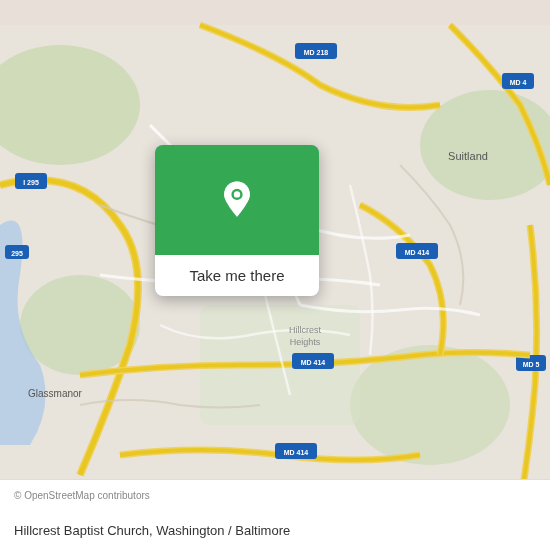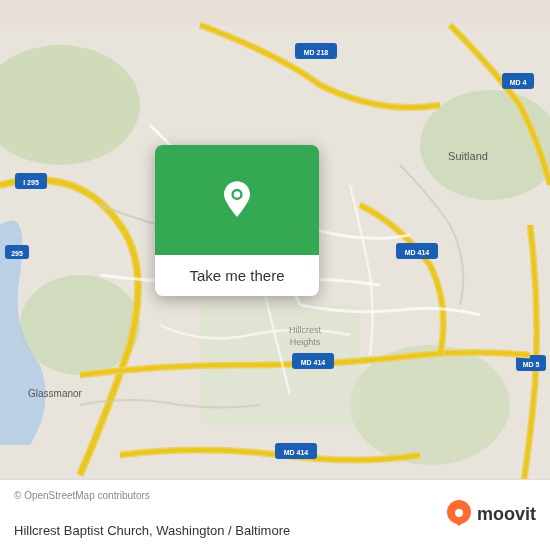--- a/index.html
+++ b/index.html
@@ -197,24 +197,15 @@
       </svg>
     </div>
     <button id="popup-button">Take me there</button>
   </div>
 
   <div id="bottom-bar">
     <div id="bottom-left">
       <span id="copyright-text">© OpenStreetMap contributors</span>
       <span id="location-text">Hillcrest Baptist Church, Washington / Baltimore</span>
     </div>
-    <div id="moovit-logo">
-
-      <svg width="28" height="28" viewBox="0 0 28 28" xmlns="http://www.w3.org/2000/svg">
-        <circle cx="14" cy="12" r="12" fill="#ff6b35"></circle>
-        <path d="M14 4 C9 4 5 8 5 13 C5 19 14 26 14 26 C14 26 23 19 23 13 C23 8 19 4 14 4Z" fill="#ff6b35"></path>
-        <circle cx="14" cy="13" r="4" fill="white"></circle>
-      </svg>
-      <span id="moovit-label">moovit</span>
-    </div>
   </div>
 
 </div>
 
 </body></html>

